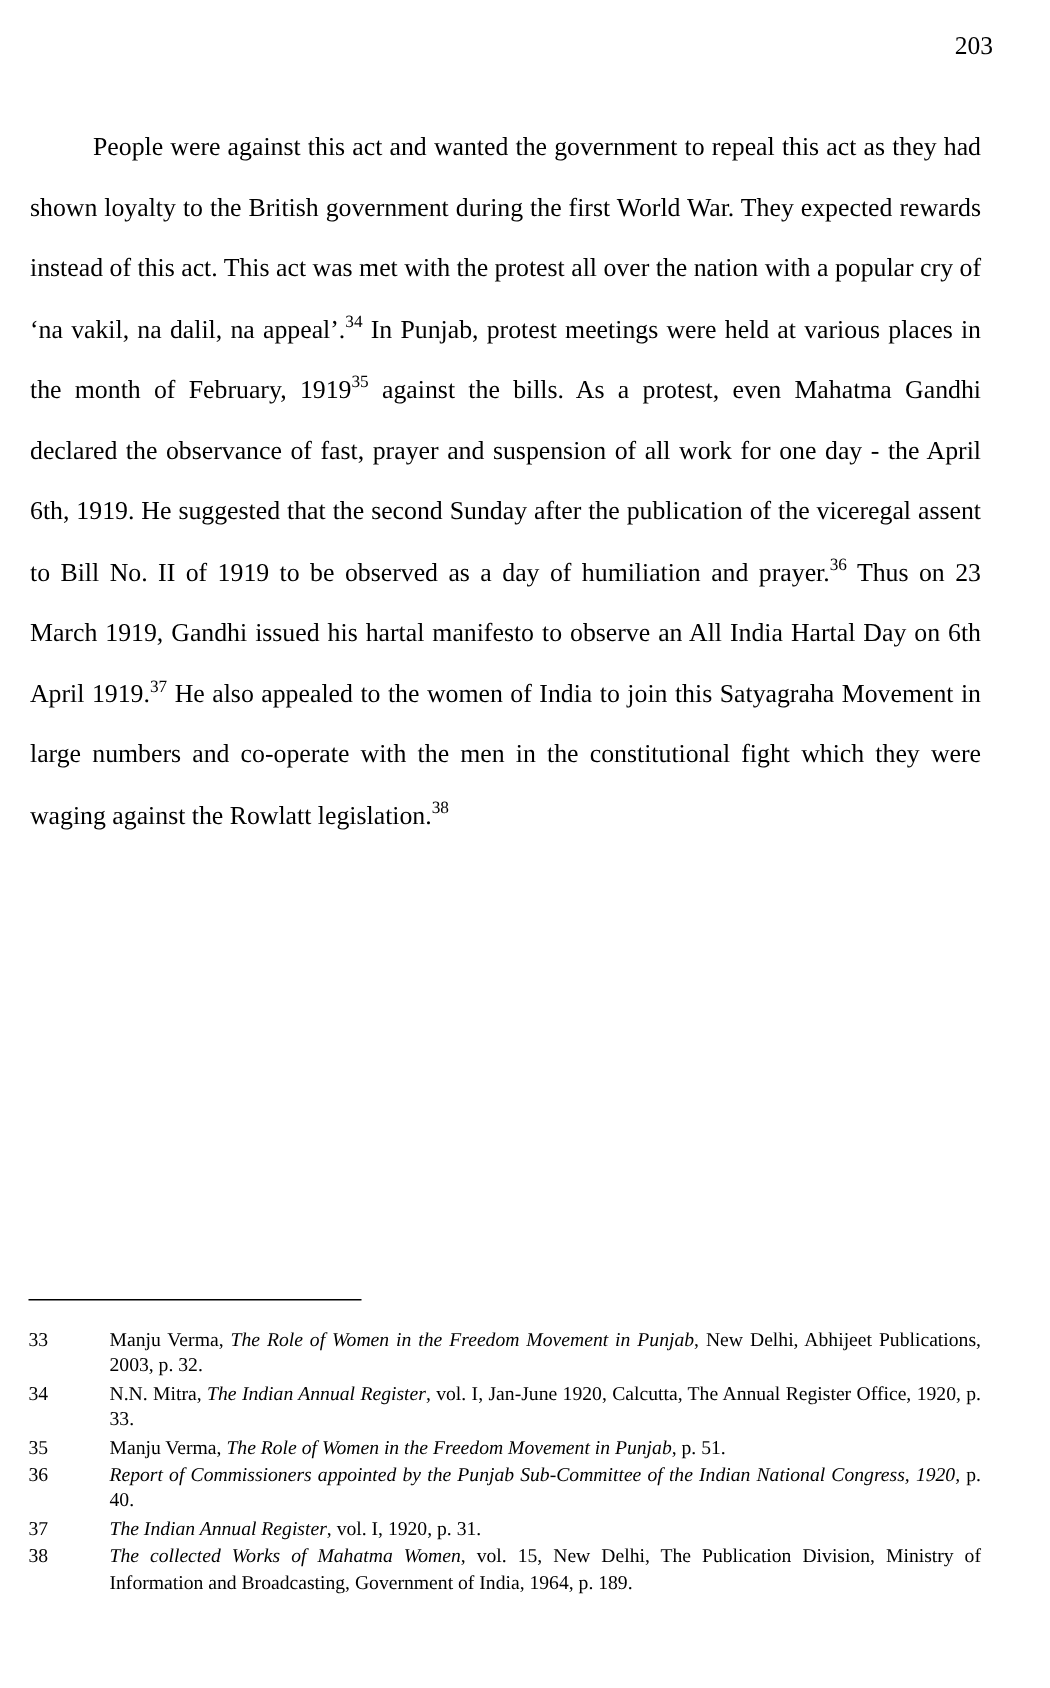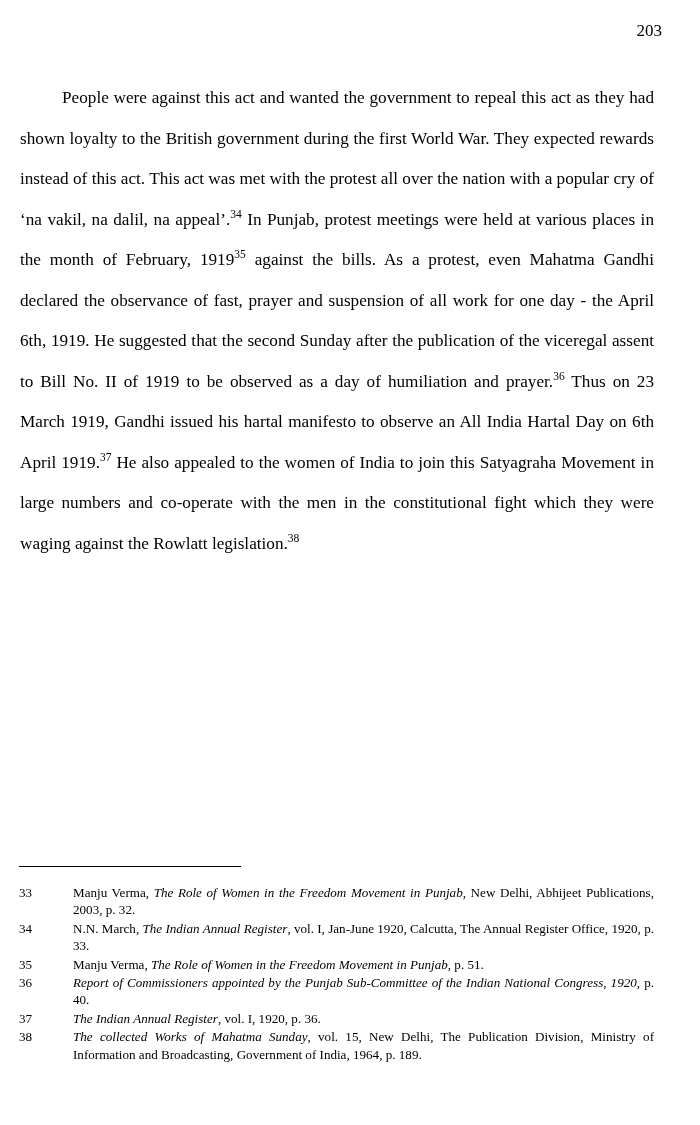--- a/index.html
+++ b/index.html
@@ -93,33 +93,33 @@
 
   <div class="notes-rule"></div>
 
   <div class="footnotes" id="footnote-list">
       <div class="fn">
         <div class="fn-num">33</div>
         <div class="fn-text"><span>Manju Verma, </span><i>The Role of Women in the Freedom Movement in Punjab</i><span>, New Delhi, Abhijeet Publications, 2003, p. 32.</span></div>
       </div>
       <div class="fn">
         <div class="fn-num">34</div>
-        <div class="fn-text"><span>N.N. March, </span><i>The Indian Annual Register</i><span>, vol. I, Jan-June 1920, Calcutta, The Annual Register Office, 1920, p. 33.</span></div>
+        <div class="fn-text"><span>N.N. Mitra, </span><i>The Indian Annual Register</i><span>, vol. I, Jan-June 1920, Calcutta, The Annual Register Office, 1920, p. 33.</span></div>
       </div>
       <div class="fn">
         <div class="fn-num">35</div>
         <div class="fn-text"><span>Manju Verma, </span><i>The Role of Women in the Freedom Movement in Punjab</i><span>, p. 51.</span></div>
       </div>
       <div class="fn">
         <div class="fn-num">36</div>
         <div class="fn-text"><i>Report of Commissioners appointed by the Punjab Sub-Committee of the Indian National Congress, 1920,</i><span> p. 40.</span></div>
       </div>
       <div class="fn">
         <div class="fn-num">37</div>
-        <div class="fn-text"><i>The Indian Annual Register</i><span>, vol. I, 1920, p. 36.</span></div>
+        <div class="fn-text"><i>The Indian Annual Register</i><span>, vol. I, 1920, p. 31.</span></div>
       </div>
       <div class="fn">
         <div class="fn-num">38</div>
-        <div class="fn-text"><i>The collected Works of Mahatma Sunday</i><span>, vol. 15, New Delhi, The Publication Division, Ministry of Information and Broadcasting, Government of India, 1964, p. 189.</span></div>
+        <div class="fn-text"><i>The collected Works of Mahatma Women</i><span>, vol. 15, New Delhi, The Publication Division, Ministry of Information and Broadcasting, Government of India, 1964, p. 189.</span></div>
       </div>
     </div>
 
 </div>
 
 </body></html>

